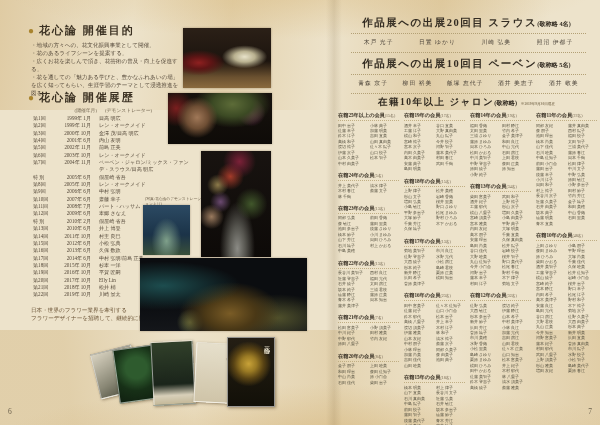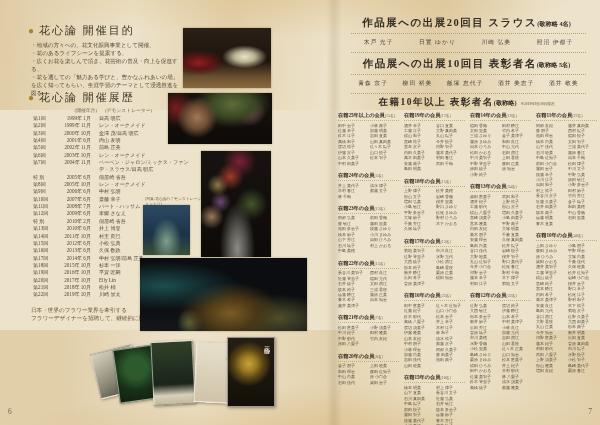--- a/index.html
+++ b/index.html
@@ -21,21 +21,21 @@
       radial-gradient(ellipse 460px 80px at 320px 110px, rgba(209,173,108,.5), rgba(209,173,108,0) 70%),
       linear-gradient(263deg, rgba(201,164,98,.35) 0%, rgba(240,231,209,0) 25%, rgba(205,170,105,.28) 45%, rgba(244,236,216,0) 68%, rgba(198,162,95,.3) 88%);
   }
   .gutter{position:absolute;left:326px;top:0;width:16px;height:425px;z-index:1;
     background:linear-gradient(90deg, rgba(110,85,45,0) 0%, rgba(110,85,45,.14) 50%, rgba(110,85,45,0) 100%);}
   .page{position:absolute;top:0;height:425px;z-index:2;}
   .page-left{left:0;width:333px;}
   .page-right{left:333px;width:267px;}
 
   
-  .h-main{position:absolute;left:28px;font-size:11px;font-weight:normal;letter-spacing:2px;color:#3c3223;white-space:nowrap;}
+  .h-main{position:absolute;left:28px;font-size:11px;font-weight:bold;letter-spacing:2px;color:#3c3223;white-space:nowrap;}
   .h-main .bullet{color:#a9842e;margin-right:3px;font-size:10px;}
   .h-purpose{top:23px;}
   .h-history{top:90px;}
   .bullets{position:absolute;left:31px;top:41px;width:152px;font-size:5.6px;line-height:8px;color:#55493a;}
   .tbl-head{position:absolute;left:33px;top:107px;width:160px;display:flex;font-size:4.8px;color:#6b5e49;}
   .tbl-head span:first-child{width:72px;text-align:right;padding-right:8px;box-sizing:border-box;}
   .tbl{position:absolute;left:33px;top:115px;width:164px;font-size:5.1px;line-height:7.35px;color:#55493a;}
   .tbl .row{display:flex;}
   .tbl .no{width:22px;white-space:nowrap;}
   .tbl .date{width:44px;white-space:nowrap;text-align:right;padding-right:8px;box-sizing:border-box;}
@@ -282,30 +282,30 @@
 
 <div class="page page-right">
   <div class="rp-h rp-h1"><span>作品展への出展20回目 スラウス</span><span class="sfx">(敬称略 4名)</span></div>
   <div class="names-row nr1" id="award20-names">
       <span>木戸 光子</span>
       <span>日置 ゆかり</span>
       <span>川崎 弘美</span>
       <span>照沼 伊都子</span>
     </div>
 
-  <div class="rp-h rp-h2"><span>作品展への出展10回目 表彰者名</span><span class="sfx">(敬称略 5名)</span></div>
+  <div class="rp-h rp-h2"><span>作品展への出展10回目 ペーベン</span><span class="sfx">(敬称略 5名)</span></div>
   <div class="names-row nr2" id="award10-names">
       <span>青森 京子</span>
       <span>柳田 裕美</span>
       <span>飯塚 恵代子</span>
       <span>酒井 美恵子</span>
       <span>酒井 敬美</span>
     </div>
 
-  <div class="rp-h rp-h3"><span>在籍10年以上 表彰者名</span><span class="sfx">(敬称略)</span> <span class="tiny">※2019年9月30日現在</span></div>
+  <div class="rp-h rp-h3"><span>在籍10年以上 ジャロン</span><span class="sfx">(敬称略)</span> <span class="tiny">※2019年9月30日現在</span></div>
 
   <div class="cols" id="tenure-cols">
       <div class="col">
         <div class="grp">
           <div class="grp-t">在籍25年以上の会員<span class="cnt">(15名)</span></div>
           <div class="grp-names">
             <div>田中 恵子</div>
             <div>佐藤 幸子</div>
             <div>鈴木 洋子</div>
             <div>高橋 和子</div>

